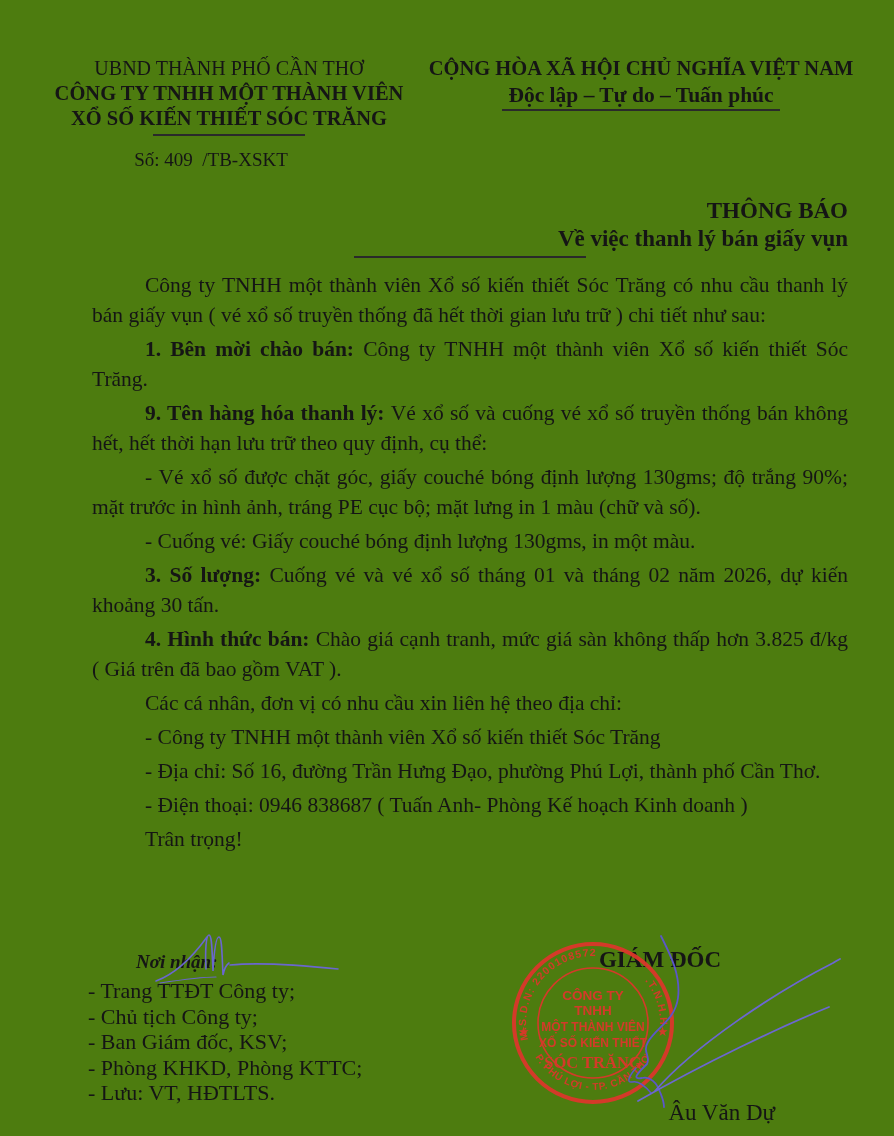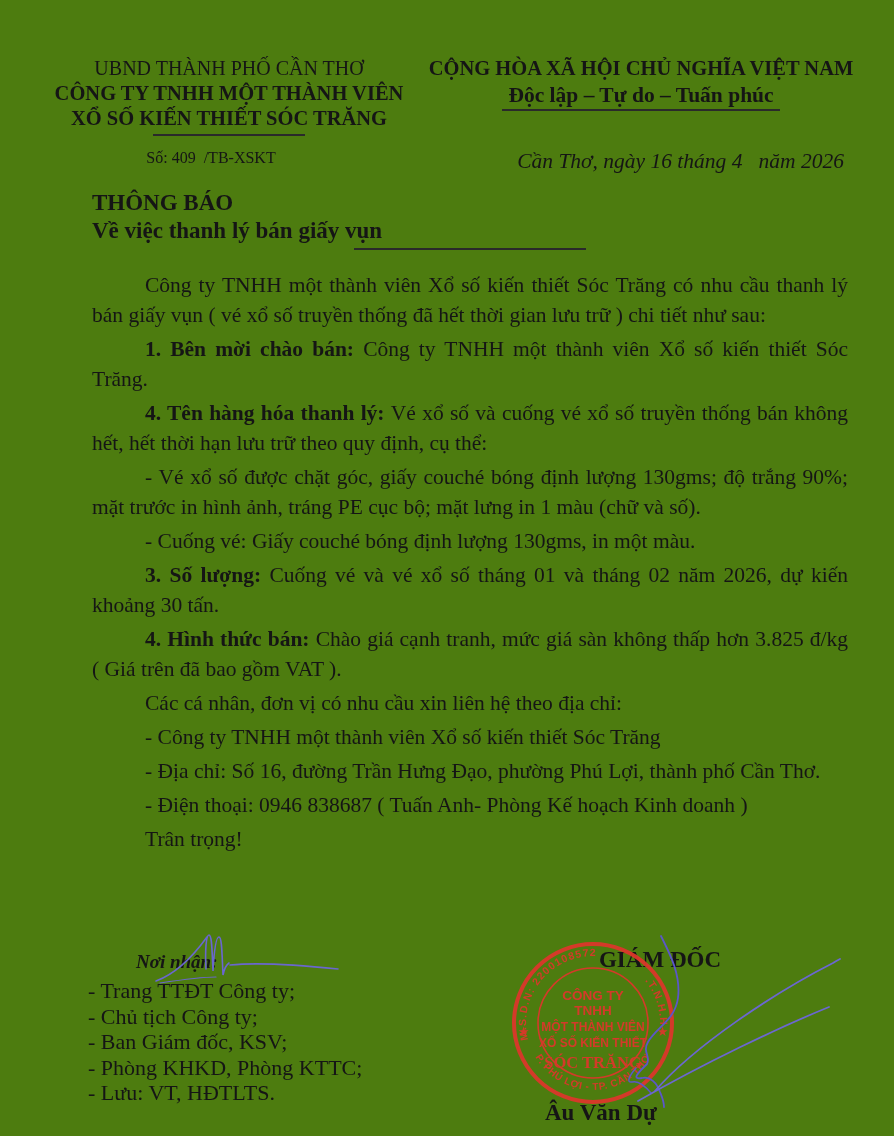--- a/index.html
+++ b/index.html
@@ -6,39 +6,39 @@
   .page{
     position:relative;width:894px;height:1136px;background:#4d7c0f;
     font-family:"Liberation Serif", serif;color:#151515;overflow:hidden;
     margin:0 auto;
   }
   
   .hleft{position:absolute;left:46px;top:56px;width:366px;text-align:center;line-height:25px;}
   .hleft .l1{font-size:20px;}
   .hleft .l2,.hleft .l3{font-size:20.5px;font-weight:bold;}
   .hrule{width:152px;border-top:2px solid #2a2a2a;margin:3px auto 0;}
-  .so-line{position:absolute;left:28px;top:149px;width:366px;text-align:center;font-size:16px;white-space:pre;}
+  .so-line{position:absolute;left:28px;top:149px;width:366px;text-align:center;font-size:19px;white-space:pre;}
   .hright{position:absolute;left:424px;top:56px;width:434px;text-align:center;line-height:25px;}
   .hright .r1{font-size:20.5px;font-weight:bold;}
   .hright .r2{display:inline-block;font-size:21.5px;font-weight:bold;border-bottom:2px solid #2a2a2a;padding:0 6px 1px;margin-top:2px;}
   .date-line{position:absolute;left:424px;top:149px;width:420px;text-align:right;font-size:21.5px;font-style:italic;white-space:pre;}
   
-  .title{position:absolute;left:92px;top:190px;width:756px;text-align:left;line-height:26px;}
+  .title{position:absolute;left:92px;top:198px;width:756px;text-align:right;line-height:26px;}
   .title .t1{font-size:23px;font-weight:bold;}
   .title .t2{font-size:23px;font-weight:bold;margin-top:2px;}
   .title .hrule2{width:232px;border-top:2px solid #2a2a2a;margin:4px auto 0;}
   
   .doc-body{position:absolute;left:92px;top:270px;width:756px;}
   .doc-body p{margin:0 0 4px 0;font-size:21.5px;line-height:30px;text-align:justify;text-indent:53px;}
   .doc-body p b{font-weight:bold;}
   
   .noinhan{position:absolute;left:92px;top:951px;font-size:19px;font-weight:bold;font-style:italic;margin-left:44px;}
   .recipients{position:absolute;left:88px;top:978px;font-size:22px;line-height:25.5px;}
   .director{position:absolute;left:545px;top:947px;width:230px;text-align:center;font-size:23px;font-weight:bold;}
-  .signer-name{position:absolute;left:545px;top:1100px;width:230px;text-align:left;font-size:23px;font-weight:bold;}
+  .signer-name{position:absolute;left:545px;top:1100px;width:230px;text-align:right;font-size:23px;font-weight:normal;}
   .stamp-wrap{position:absolute;left:508px;top:938px;width:170px;height:170px;opacity:.95;}
   .sig-main{position:absolute;left:480px;top:920px;width:414px;height:216px;}
   .sig-paraph{position:absolute;left:150px;top:925px;width:200px;height:75px;}
   .stamp-ring-text{font-family:"Liberation Sans",sans-serif;font-weight:bold;}
   .stamp-center{font-family:"Liberation Sans",sans-serif;font-weight:bold;}
   .stamp-center-serif{font-family:"Liberation Serif",serif;font-weight:bold;}
 </style>
 </head>
 <body>
 
@@ -49,32 +49,31 @@
     <div class="l2">CÔNG TY TNHH MỘT THÀNH VIÊN</div>
     <div class="l3">XỔ SỐ KIẾN THIẾT SÓC TRĂNG</div>
     <div class="hrule"></div>
   </div>
   <div class="so-line">Số: 409  /TB-XSKT</div>
 
   <div class="hright">
     <div class="r1">CỘNG HÒA XÃ HỘI CHỦ NGHĨA VIỆT NAM</div>
     <div><span class="r2">Độc lập – Tự do – Tuấn phúc</span></div>
   </div>
-  <div class="date-line">Cần Thơ, ngày 16 tháng 4   năm 2026</div>
 
   <div class="title">
     <div class="t1">THÔNG BÁO</div>
     <div class="t2">Về việc thanh lý bán giấy vụn</div>
     <div class="hrule2"></div>
   </div>
 
   <div class="doc-body">
     <p><b></b><span>Công ty TNHH một thành viên Xổ số kiến thiết Sóc Trăng có nhu cầu thanh lý bán giấy vụn ( vé xổ số truyền thống đã hết thời gian lưu trữ ) chi tiết như sau:</span></p>
     <p><b>1. Bên mời chào bán: </b><span>Công ty TNHH một thành viên Xổ số kiến thiết Sóc Trăng.</span></p>
-    <p><b>4. Tên hàng hóa thanh lý: </b><span>Vé xổ số và cuống vé xổ số truyền thống bán không hết, hết thời hạn lưu trữ theo quy định, cụ thể:</span></p>
+    <p><b>9. Tên hàng hóa thanh lý: </b><span>Vé xổ số và cuống vé xổ số truyền thống bán không hết, hết thời hạn lưu trữ theo quy định, cụ thể:</span></p>
     <p><b></b><span>- Vé xổ số được chặt góc, giấy couché bóng định lượng 130gms; độ trắng 90%; mặt trước in hình ảnh, tráng PE cục bộ; mặt lưng in 1 màu (chữ và số).</span></p>
     <p><b></b><span>- Cuống vé: Giấy couché bóng định lượng 130gms, in một màu.</span></p>
     <p><b>3. Số lượng: </b><span>Cuống vé và vé xổ số tháng 01 và tháng 02 năm 2026, dự kiến khoảng 30 tấn.</span></p>
     <p><b>4. Hình thức bán: </b><span>Chào giá cạnh tranh, mức giá sàn không thấp hơn 3.825 đ/kg ( Giá trên đã bao gồm VAT ).</span></p>
     <p><b></b><span>Các cá nhân, đơn vị có nhu cầu xin liên hệ theo địa chỉ:</span></p>
     <p><b></b><span>- Công ty TNHH một thành viên Xổ số kiến thiết Sóc Trăng</span></p>
     <p><b></b><span>- Địa chỉ: Số 16, đường Trần Hưng Đạo, phường Phú Lợi, thành phố Cần Thơ.</span></p>
     <p><b></b><span>- Điện thoại: 0946 838687 ( Tuấn Anh- Phòng Kế hoạch Kinh doanh )</span></p>
     <p><b></b><span>Trân trọng!</span></p>
   </div>

